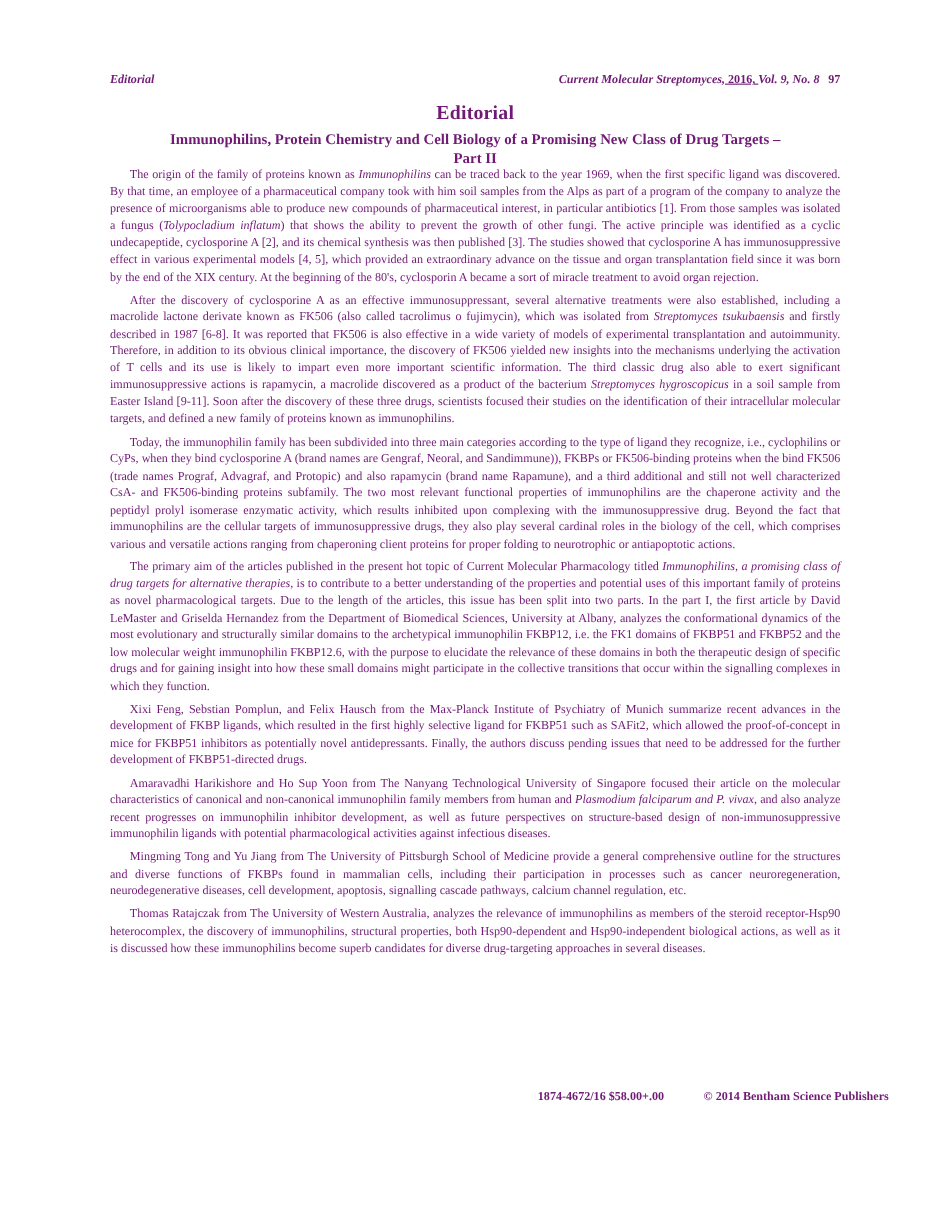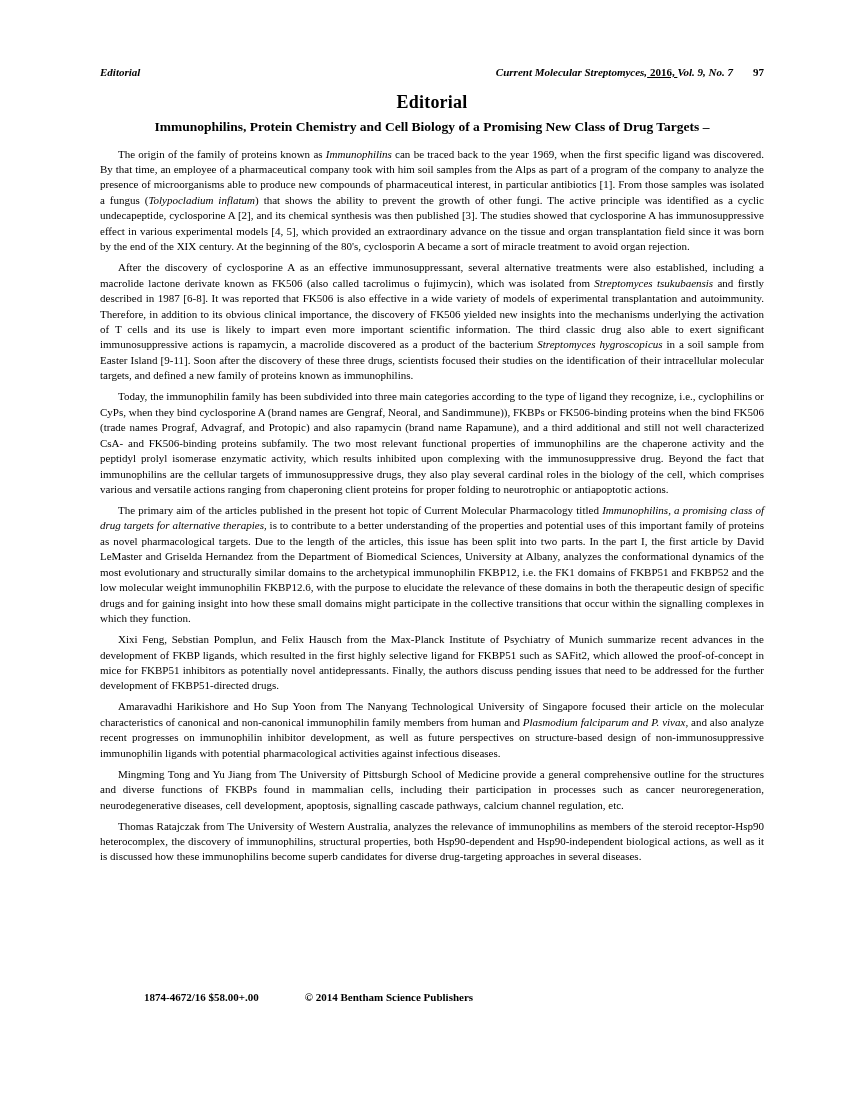--- a/index.html
+++ b/index.html
@@ -2,21 +2,21 @@
 <html><head>
 <meta charset="utf-8">
 <style>
   html, body { margin: 0; padding: 0; background: #e8e8e8; }
   .page {
     position: relative;
     width: 864px;
     height: 1104px;
     background: #ffffff;
     font-family: "Liberation Serif", "DejaVu Serif", serif;
-    color: #000000;
+    color: #701a75;
     overflow: hidden;
     margin: 0 auto;
   }
   .content {
     position: absolute;
     left: 100px;
     top: 66px;
     width: 664px;
   }
   .running-head {
@@ -24,74 +24,74 @@
     justify-content: space-between;
     align-items: baseline;
     font-size: 11px;
     font-weight: bold;
     margin-bottom: 14px;
   }
   .rh-left { font-style: italic; }
   .rh-right { white-space: nowrap; }
   .rh-italic { font-style: italic; }
   .rh-roman { font-style: normal; text-decoration: underline; }
-  .rh-pagenum { margin-left: 20px; }
+  .rh-pagenum { margin-left: 8px; }
   .page-title {
     text-align: center;
     font-size: 18px;
     font-weight: bold;
     margin: 8px 0 6px 0;
     letter-spacing: 0.2px;
   }
   .article-subtitle {
     text-align: center;
     font-size: 13.5px;
     font-weight: bold;
     line-height: 16.5px;
-    margin-bottom: 11px;
   }
   .article-body {
     font-size: 11px;
     line-height: 15.45px;
     text-align: justify;
   }
   .article-body p {
     margin: 0 0 5.5px 0;
     text-indent: 18px;
   }
   .it { font-style: italic; }
   .footer-row {
     position: absolute;
     left: 100px;
     top: 991px;
     width: 664px;
     display: flex;
-    justify-content: flex-start;
-    gap: 46px;
+    justify-content: flex-end;
+    gap: 36px;
     font-size: 11px;
     font-weight: bold;
     transform: translateX(44px);
     white-space: nowrap;
   }
 </style>
 </head>
 <body>
 
 <div class="page">
   <div class="content">
 
     <div class="running-head">
       <span class="rh-left">Editorial</span>
-      <span class="rh-right"><span class="rh-italic">Current Molecular Streptomyces,</span><span class="rh-roman"> 2016, </span><span class="rh-italic">Vol. 9, No. 7</span><span class="rh-pagenum">97</span></span>
+      <span class="rh-right"><span class="rh-italic">Current Molecular Streptomyces,</span><span class="rh-roman"> 2016, </span><span class="rh-italic">Vol. 9, No. 8</span><span class="rh-pagenum">97</span></span>
     </div>
 
     <div class="page-title">Editorial</div>
 
     <div class="article-subtitle">
       <div>Immunophilins, Protein Chemistry and Cell Biology of a Promising New Class of Drug Targets –</div>
+      <div>Part II</div>
     </div>
 
     <div class="article-body">
         <p><span>The origin of the family of proteins known as </span><span class="it">Immunophilins</span><span> can be traced back to the year 1969, when the first specific ligand was discovered. By that time, an employee of a pharmaceutical company took with him soil samples from the Alps as part of a program of the company to analyze the presence of microorganisms able to produce new compounds of pharmaceutical interest, in particular antibiotics [1]. From those samples was isolated a fungus (</span><span class="it">Tolypocladium inflatum</span><span>) that shows the ability to prevent the growth of other fungi. The active principle was identified as a cyclic undecapeptide, cyclosporine A [2], and its chemical synthesis was then published [3]. The studies showed that cyclosporine A has immunosuppressive effect in various experimental models [4, 5], which provided an extraordinary advance on the tissue and organ transplantation field since it was born by the end of the XIX century. At the beginning of the 80's, cyclosporin A became a sort of miracle treatment to avoid organ rejection.</span></p>
         <p><span>After the discovery of cyclosporine A as an effective immunosuppressant, several alternative treatments were also established, including a macrolide lactone derivate known as FK506 (also called tacrolimus o fujimycin), which was isolated from </span><span class="it">Streptomyces tsukubaensis</span><span> and firstly described in 1987 [6-8]. It was reported that FK506 is also effective in a wide variety of models of experimental transplantation and autoimmunity. Therefore, in addition to its obvious clinical importance, the discovery of FK506 yielded new insights into the mechanisms underlying the activation of T cells and its use is likely to impart even more important scientific information. The third classic drug also able to exert significant immunosuppressive actions is rapamycin, a macrolide discovered as a product of the bacterium </span><span class="it">Streptomyces hygroscopicus</span><span> in a soil sample from Easter Island [9-11]. Soon after the discovery of these three drugs, scientists focused their studies on the identification of their intracellular molecular targets, and defined a new family of proteins known as immunophilins.</span></p>
         <p><span>Today, the immunophilin family has been subdivided into three main categories according to the type of ligand they recognize, i.e., cyclophilins or CyPs, when they bind cyclosporine A (brand names are Gengraf, Neoral, and Sandimmune)), FKBPs or FK506-binding proteins when the bind FK506 (trade names Prograf, Advagraf, and Protopic) and also rapamycin (brand name Rapamune), and a third additional and still not well characterized CsA- and FK506-binding proteins subfamily. The two most relevant functional properties of immunophilins are the chaperone activity and the peptidyl prolyl isomerase enzymatic activity, which results inhibited upon complexing with the immunosuppressive drug. Beyond the fact that immunophilins are the cellular targets of immunosuppressive drugs, they also play several cardinal roles in the biology of the cell, which comprises various and versatile actions ranging from chaperoning client proteins for proper folding to neurotrophic or antiapoptotic actions.</span></p>
         <p><span>The primary aim of the articles published in the present hot topic of Current Molecular Pharmacology titled </span><span class="it">Immunophilins, a promising class of drug targets for alternative therapies,</span><span> is to contribute to a better understanding of the properties and potential uses of this important family of proteins as novel pharmacological targets. Due to the length of the articles, this issue has been split into two parts. In the part I, the first article by David LeMaster and Griselda Hernandez from the Department of Biomedical Sciences, University at Albany, analyzes the conformational dynamics of the most evolutionary and structurally similar domains to the archetypical immunophilin FKBP12, i.e. the FK1 domains of FKBP51 and FKBP52 and the low molecular weight immunophilin FKBP12.6, with the purpose to elucidate the relevance of these domains in both the therapeutic design of specific drugs and for gaining insight into how these small domains might participate in the collective transitions that occur within the signalling complexes in which they function.</span></p>
         <p><span>Xixi Feng, Sebstian Pomplun, and Felix Hausch from the Max-Planck Institute of Psychiatry of Munich summarize recent advances in the development of FKBP ligands, which resulted in the first highly selective ligand for FKBP51 such as SAFit2, which allowed the proof-of-concept in mice for FKBP51 inhibitors as potentially novel antidepressants. Finally, the authors discuss pending issues that need to be addressed for the further development of FKBP51-directed drugs.</span></p>
         <p><span>Amaravadhi Harikishore and Ho Sup Yoon from The Nanyang Technological University of Singapore focused their article on the molecular characteristics of canonical and non-canonical immunophilin family members from human and </span><span class="it">Plasmodium falciparum and P. vivax</span><span>, and also analyze recent progresses on immunophilin inhibitor development, as well as future perspectives on structure-based design of non-immunosuppressive immunophilin ligands with potential pharmacological activities against infectious diseases.</span></p>
         <p><span>Mingming Tong and Yu Jiang from The University of Pittsburgh School of Medicine provide a general comprehensive outline for the structures and diverse functions of FKBPs found in mammalian cells, including their participation in processes such as cancer neuroregeneration, neurodegenerative diseases, cell development, apoptosis, signalling cascade pathways, calcium channel regulation, etc.</span></p>

